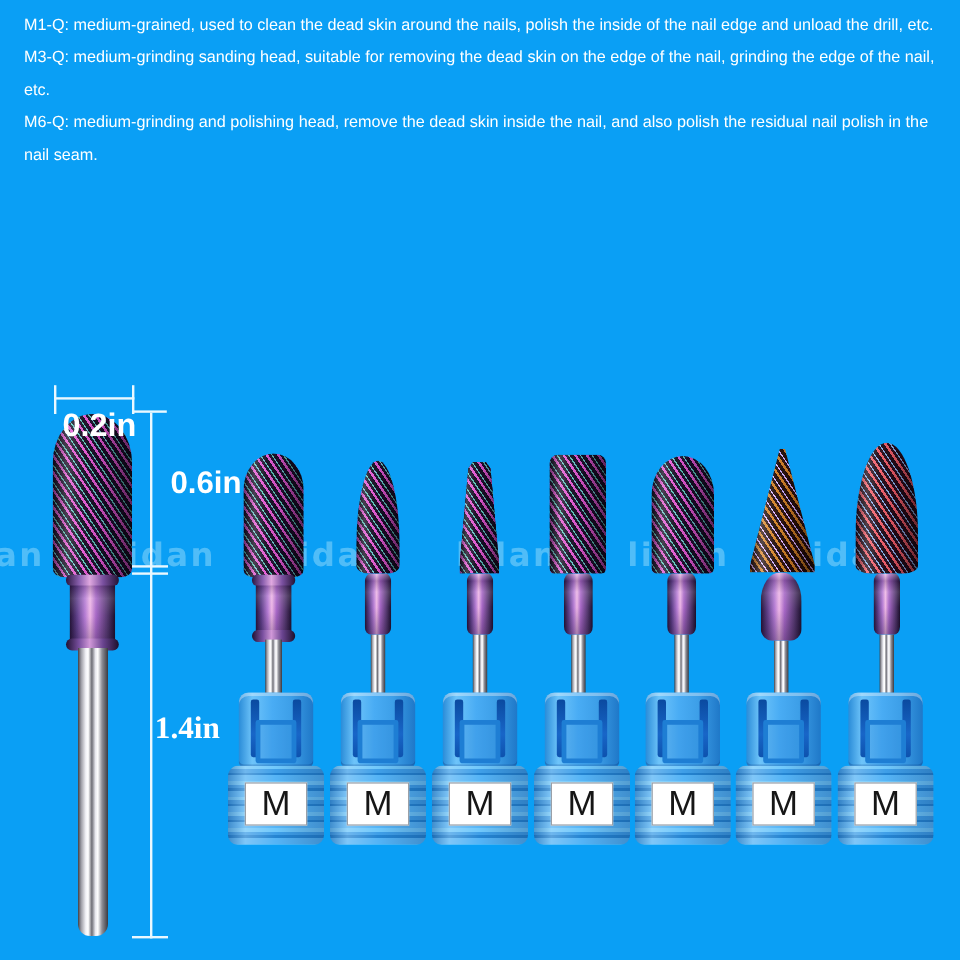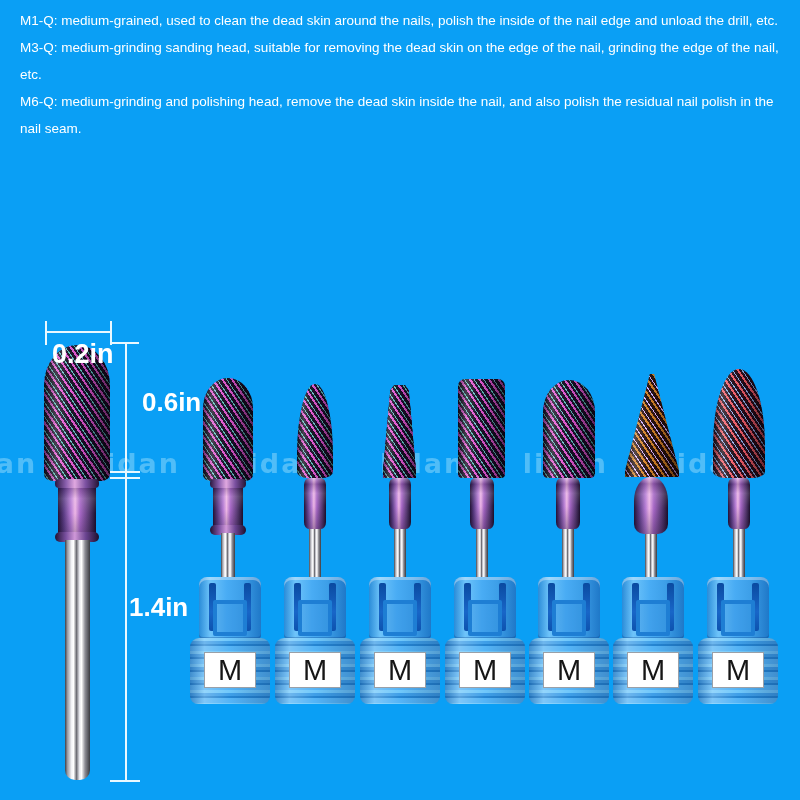--- a/index.html
+++ b/index.html
@@ -23,21 +23,21 @@
   .d-hbar{left:45px;top:331px;width:67px;height:2px;}
   .d-rtick{left:110px;top:321px;width:2px;height:24px;}
   .d-conn{left:111px;top:342px;width:28px;height:2px;}
   .d-vline{left:125px;top:344px;width:2px;height:438px;}
   .d-mtick1{left:110px;top:471px;width:30px;height:2px;}
   .d-mtick2{left:110px;top:477px;width:30px;height:2px;}
   .d-btick{left:110px;top:780px;width:30px;height:2px;}
   .dim-label{position:absolute;color:#ffffff;font-weight:600;z-index:3;}
   .dl-02{left:52px;top:292px;font-size:27px;margin-top:47px;}
   .dl-06{left:130px;top:387px;font-size:26px;margin-left:12px;}
-  .dl-14{left:129px;top:592px;font-size:26px;}
+  .dl-14{left:129px;top:592px;font-size:26px;font-family:Liberation Serif, serif;}
 
   
   .burr{position:absolute;z-index:2;background-color:#1d1030;
     background-image:
       linear-gradient(90deg, rgba(6,3,14,.55) 0%, rgba(255,255,255,.22) 18%,
         rgba(255,255,255,.05) 38%, rgba(30,12,44,.15) 60%, rgba(4,2,10,.6) 100%),
       repeating-linear-gradient(56deg, rgba(232,88,214,.95) 0 2px, rgba(24,12,38,.95) 2px 4px,
         rgba(96,230,208,.8) 4px 5px, rgba(18,9,30,.95) 5px 8px),
       repeating-linear-gradient(-56deg, rgba(186,70,206,.9) 0 2px, rgba(28,14,44,.9) 2px 4px,
         rgba(120,235,205,.55) 4px 5px, rgba(208,170,60,.35) 5px 6px, rgba(14,7,26,.9) 6px 9px);}

